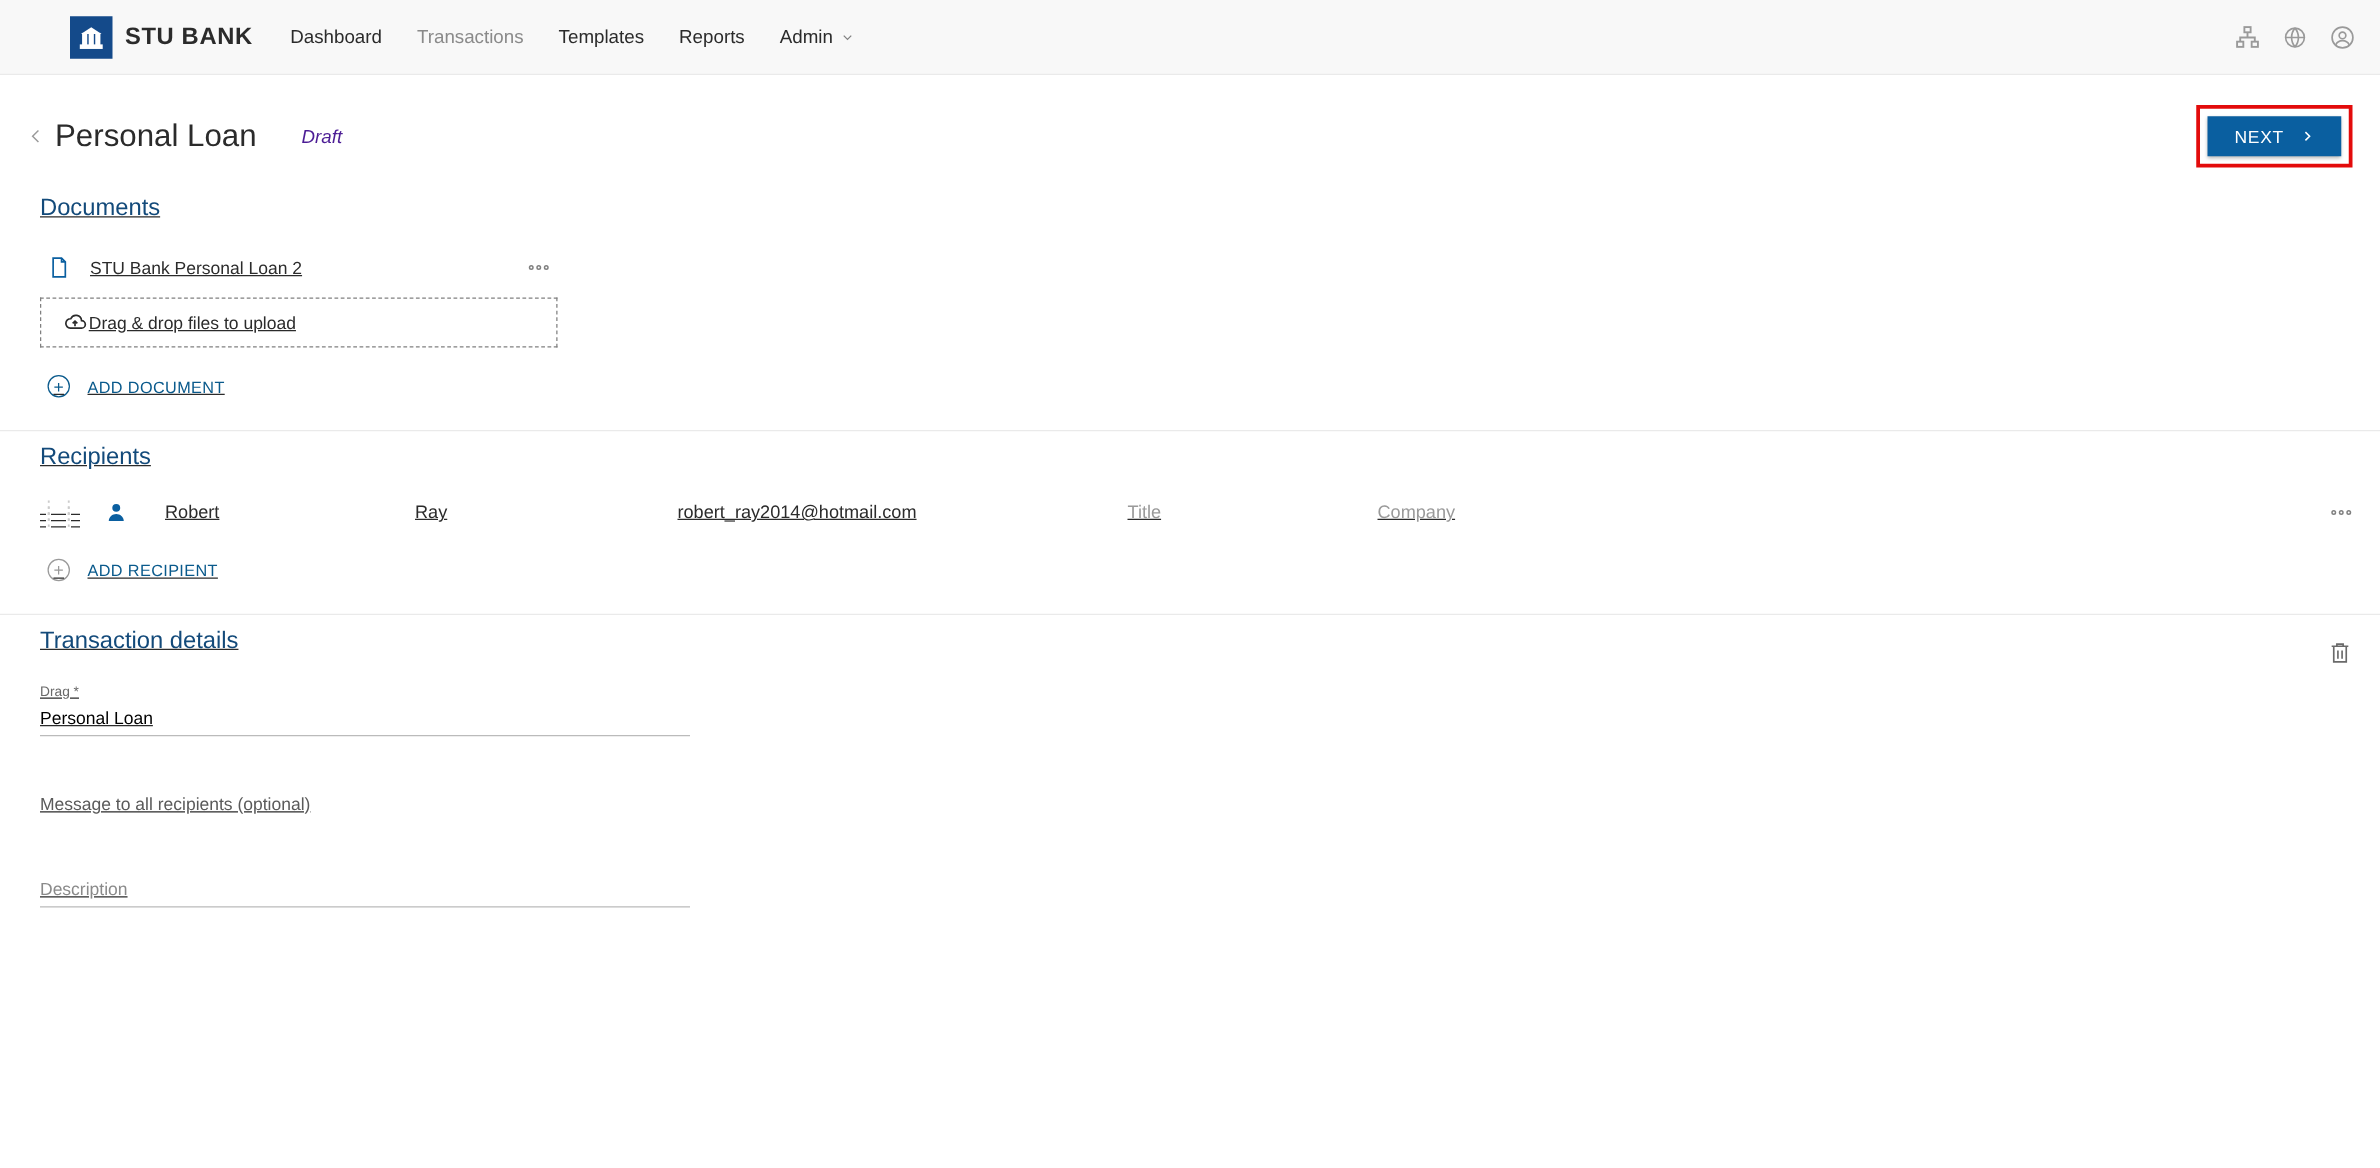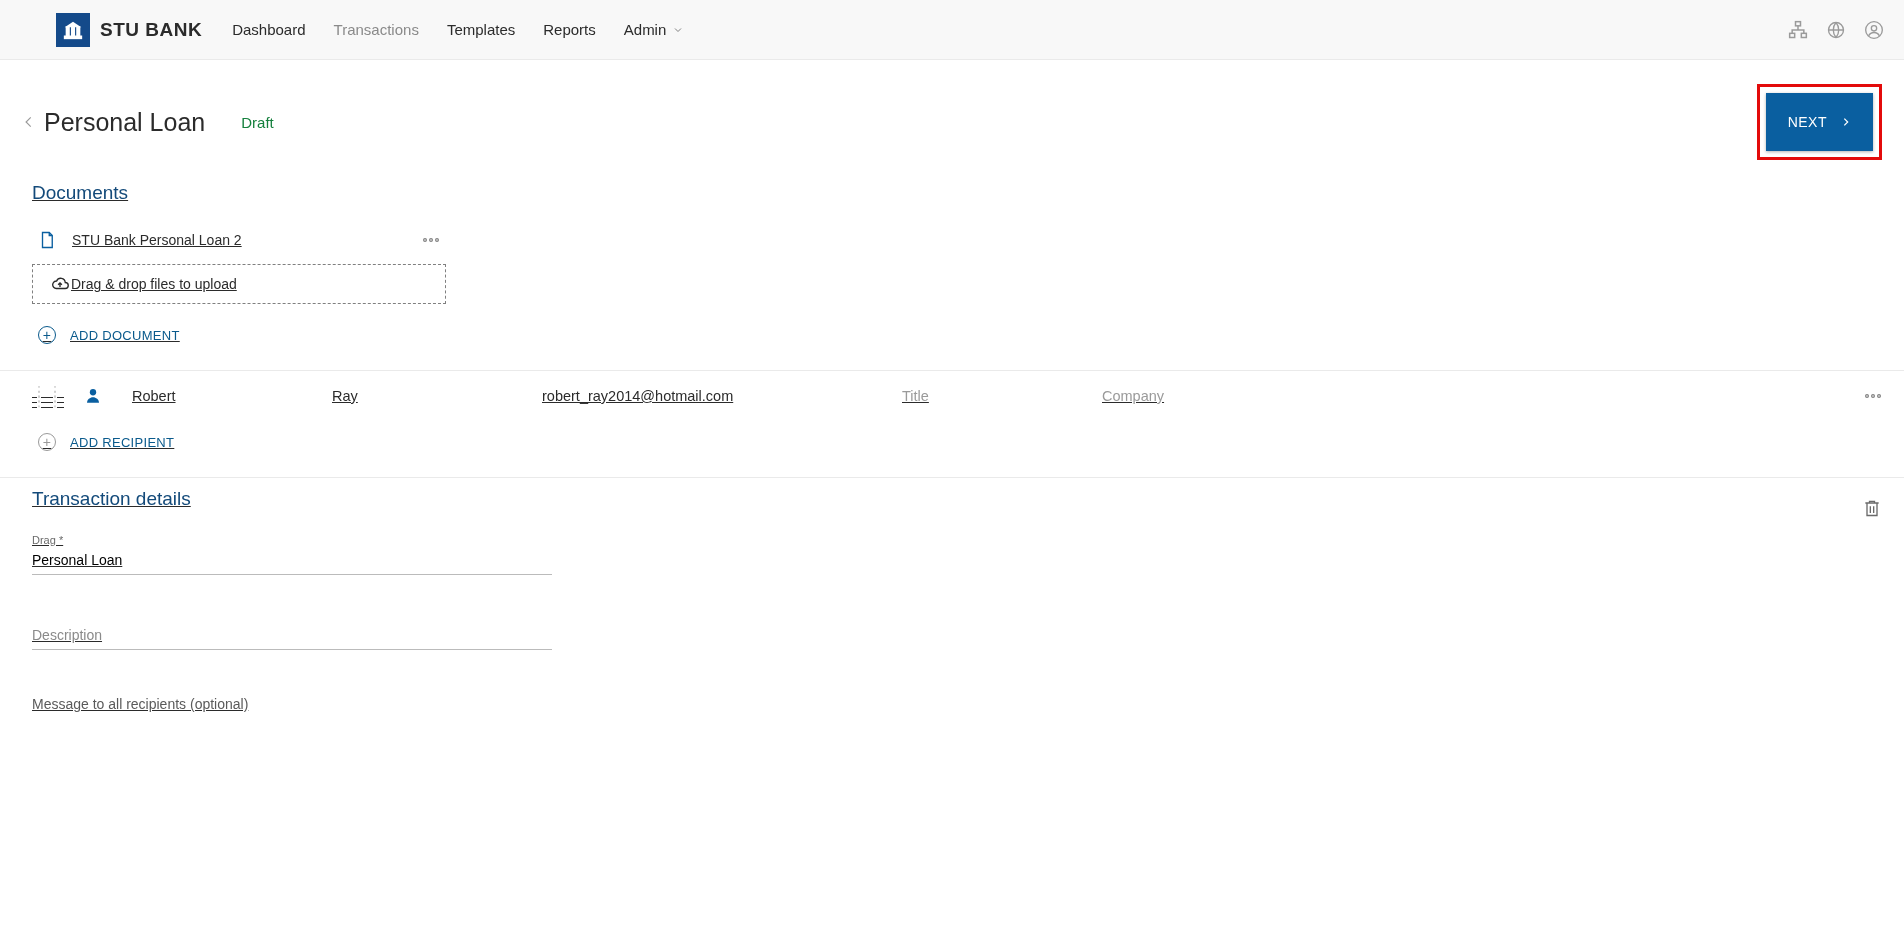--- a/index.html
+++ b/index.html
@@ -49,34 +49,34 @@
   .topbar-icon { color: #9a9a9a; cursor: pointer; width: 20px; height: 20px; }
   
   .page-header {
     display: flex;
     align-items: center;
     padding: 24px 22px 12px 22px;
   }
   .page-title-wrap { display: flex; align-items: center; gap: 8px; }
   .back-chevron { color: #9a9a9a; cursor: pointer; }
   .page-title { font-size: 25px; font-weight: 400; color: #2b2b2b; }
-  .status-badge { margin-left: 36px; color: #15803d; font-size: 15px; }
+  .status-badge { margin-left: 36px; color: #4c1d95; font-size: 15px; font-style: italic; }
   .next-highlight {
     margin-left: auto;
     border: 3px solid #e30b0b;
     padding: 6px;
   }
   .next-btn {
     background: #0a5fa0;
     color: #fff;
     text-transform: uppercase;
     font-size: 14px;
     letter-spacing: 0.5px;
     border: none;
-    padding: 21px 22px;
+    padding: 8px 22px;
     display: flex;
     align-items: center;
     gap: 14px;
     cursor: pointer;
     box-shadow: 0 1px 3px rgba(0,0,0,0.3);
   }
   .next-btn svg { width: 10px; height: 14px; }
   
   .section { padding: 10px 22px 26px 32px; border-bottom: 1px solid #eaeaea; text-decoration: underline; }
   .section.last { border-bottom: none; }
@@ -240,20 +240,21 @@
     <span>Drag &amp; drop files to upload</span>
   </div>
 
   <div class="add-link">
     <span class="plus-circle">+</span>
     <span>ADD DOCUMENT</span>
   </div>
 </div>
 
 <div class="section">
+  <div class="section-title">Recipients</div>
 
   <div class="recipient-row">
     <div class="drag-handle">⋮⋮<br>⋮⋮<br>⋮⋮</div>
     <svg class="person-icon" width="18" height="18" viewBox="0 0 24 24" fill="currentColor">
         <circle cx="12" cy="7" r="4.2"></circle>
         <path d="M4 21 c0-4.5 4-7.5 8-7.5 s8 3 8 7.5 Z"></path>
       </svg>
     <div class="rec-cell rec-first">Robert</div>
     <div class="rec-cell rec-last">Ray</div>
     <div class="rec-cell rec-email">robert_ray2014@hotmail.com</div>
@@ -279,20 +280,20 @@
         <path d="M4 6 h16 M9 6 V4 h6 v2 M6 6 v15 h12 V6"></path>
         <path d="M10 10 v8 M14 10 v8"></path>
       </svg>
   </div>
 
   <div class="field-group">
     <div class="field-label">Drag *</div>
     <input class="field-input" type="text" value="Personal Loan" style="">
   </div>
 
+  <div class="field-group spaced" style="border:none">
+    <div style="font-size:14px;color:#5a5a5a;">Message to all recipients (optional)</div>
+  </div>
+
   <div class="field-group spaced">
     <input class="field-input" type="text" placeholder="Description" style="">
   </div>
-
-  <div class="field-group spaced" style="border:none">
-    <div style="font-size:14px;color:#5a5a5a;">Message to all recipients (optional)</div>
-  </div>
 </div>
 
 </body></html>

